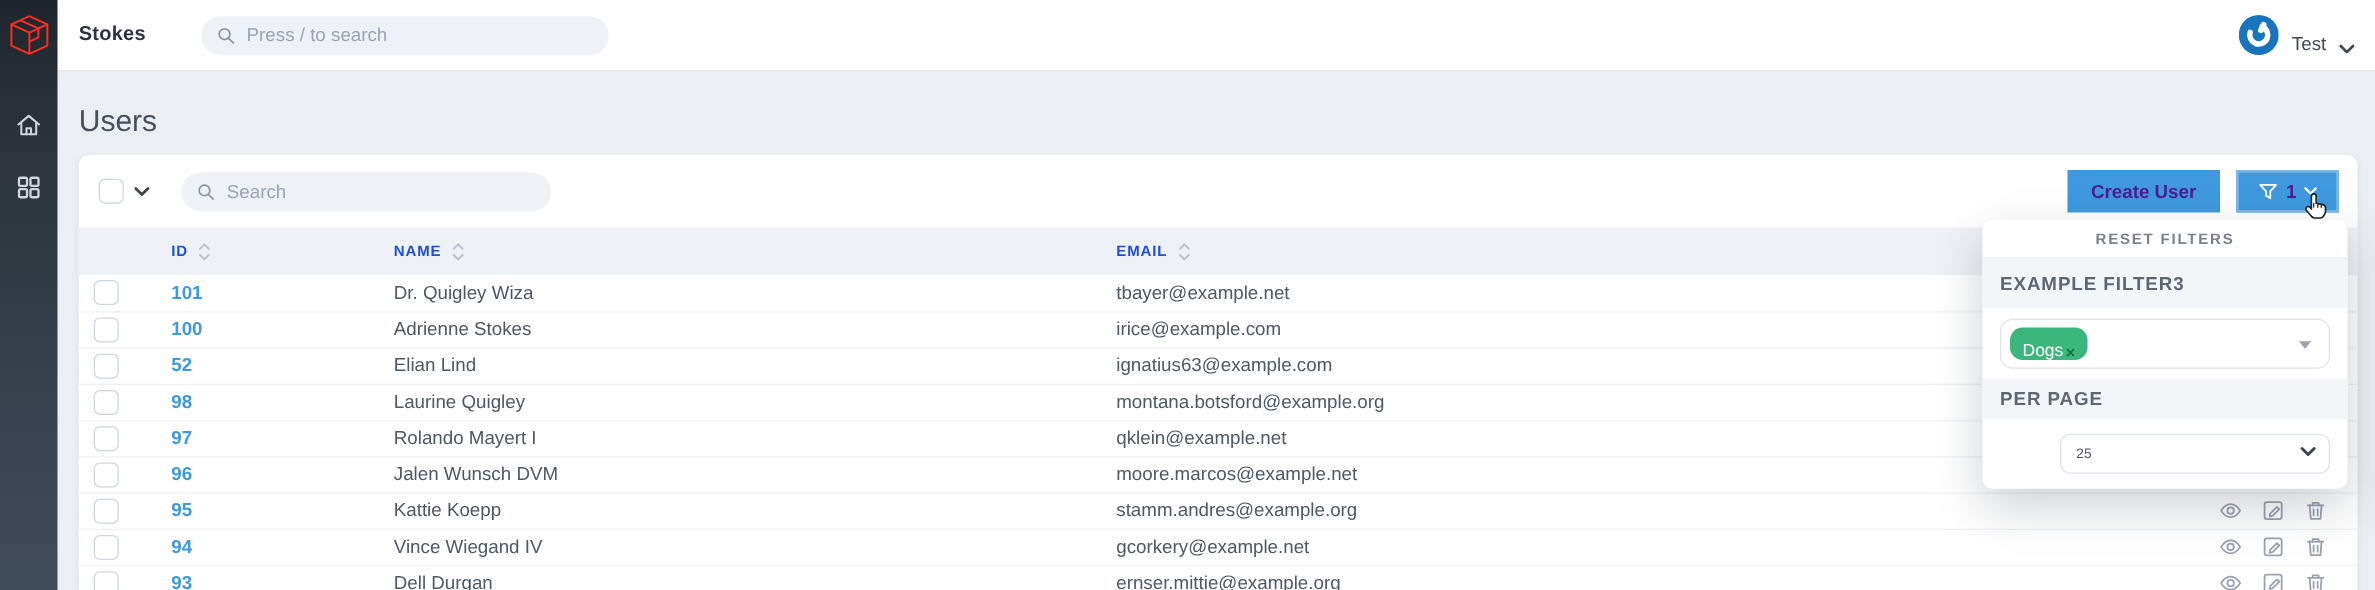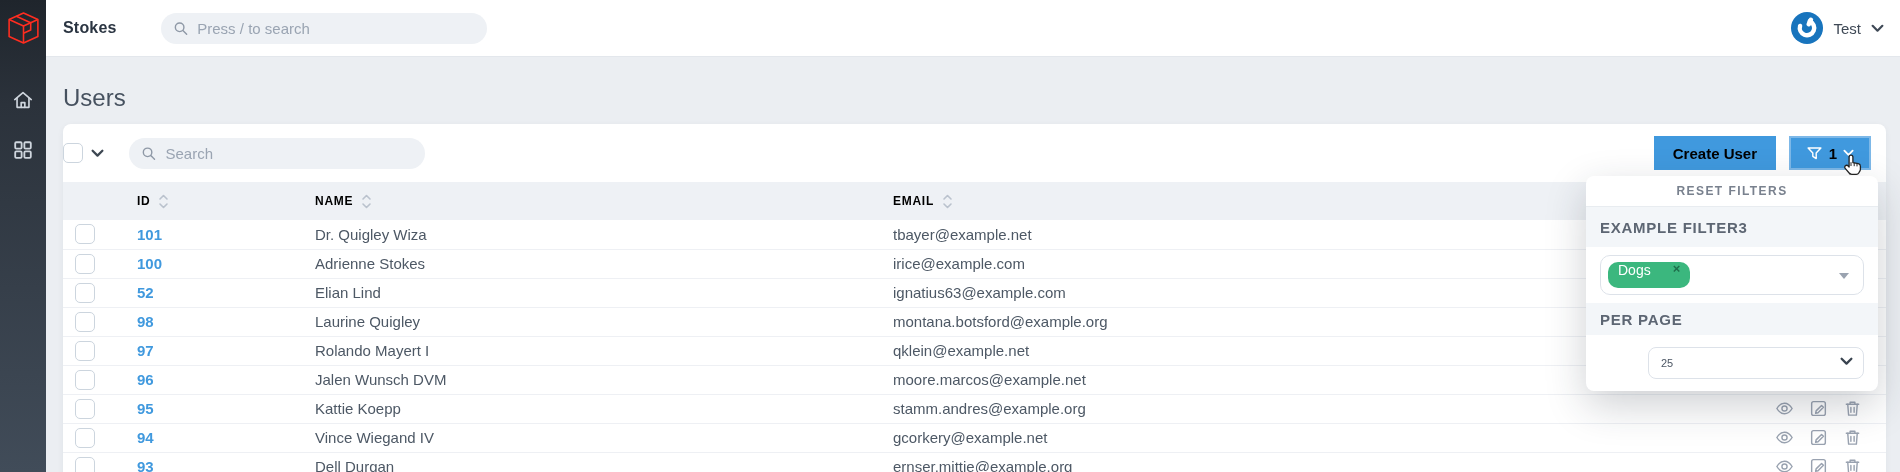--- a/index.html
+++ b/index.html
@@ -27,54 +27,54 @@
   .brand { margin-left:17px; font-size:16px; font-weight:bold; color:#2b3542; letter-spacing:.2px; }
   .nav-search {
     margin-left:44px; width:326px; height:31px; border-radius:16px; background:#eef1f5;
     display:flex; align-items:center; padding:0 12px; gap:9px;
   }
   .nav-search input, .res-search input {
     border:none; outline:none; background:transparent; font-family:inherit;
     font-size:15px; color:#4d5865; width:100%;
   }
   .nav-search input::placeholder, .res-search input::placeholder { color:#9aa4b2; }
-  .nav-right { margin-left:auto; margin-right:16px; display:flex; align-items:center; gap:10px; cursor:pointer;padding-left:14px; }
+  .nav-right { margin-left:auto; margin-right:16px; display:flex; align-items:flex-end; gap:10px; cursor:pointer;padding-left:14px; }
   .user-name { font-size:15px; color:#3f4956; }
 
   
   .page-title { position:absolute; left:63px; top:84px; font-size:24px; font-weight:400; color:#46515f; z-index:5; }
 
   
   .card {
     position:absolute; left:63px; top:124px; width:1823px; height:400px;
     background:#fff; border-radius:8px 8px 0 0; box-shadow:0 2px 6px rgba(40,50,60,.06); z-index:5;
   }
-  .toolbar { height:58px; display:flex; align-items:center; padding:0 15px 0 0; }
+  .toolbar { height:58px; display:flex; align-items:center; padding:0 15px 0 16px; }
   .checkbox {
     width:20px; height:20px; border:1px solid #ccd5de; border-radius:5px; background:#fff; cursor:pointer; flex:none;
   }
   .sa-chevron { margin-left:8px; cursor:pointer; display:flex; }
   .res-search {
     margin-left:25px; width:296px; height:31px; border-radius:16px; background:#eef1f5;
     display:flex; align-items:center; padding:0 12px; gap:9px;
   }
   .btn {
-    height:34px; border:none; border-radius:0; background:#4099de; color:#000000;
+    height:34px; border:none; border-radius:0; background:#4099de; color:#4c1d95;
     font-family:inherit; font-size:15px; font-weight:bold; cursor:pointer;
     display:flex; align-items:center; justify-content:center;
   }
   .btn-create { margin-left:auto; padding:0 19px; }
   .btn-filter { margin-left:13px; width:82px; gap:6px; border:2px solid #7db8e8; }
 
   
   table.users { width:100%; border-collapse:collapse; table-layout:fixed; }
   col.c-check{width:74px;} col.c-id{width:178px;} col.c-name{width:578px;} col.c-actions{width:150px;}
   thead th { height:38px; background:#eef1f5; text-align:left; vertical-align:middle; }
   .th-inner { display:flex; align-items:center; gap:8px; cursor:pointer; }
-  .th-label { font-size:12px; font-weight:bold; letter-spacing:.06em; color:#000000; }
+  .th-label { font-size:12px; font-weight:bold; letter-spacing:.06em; color:#1d4ed8; }
   tbody td { height:29px; border-bottom:1px solid #eef0f4; vertical-align:middle; font-size:15px; color:#4d5865; }
   td.cell-check { padding-left:12px; }
   a.id-link { color:#4099de; font-weight:bold; text-decoration:none; cursor:pointer; }
   td.cell-actions .act-wrap { display:flex; justify-content:flex-end; align-items:center; gap:15px; padding-right:24px; }
   .act { cursor:pointer; display:flex; }
 
   
   .filter-panel {
     position:absolute; left:1586px; top:176px; width:292px; background:#fff; border-radius:8px;
     box-shadow:0 14px 40px rgba(30,40,55,.22); z-index:40; overflow:hidden;
@@ -88,22 +88,22 @@
     background:#f3f6f9; display:flex; align-items:center; padding-left:14px;
     font-size:15px; font-weight:bold; letter-spacing:.05em; color:#5d6673;
   }
   .sec-head.h1 { height:40px; } .sec-head.h2 { height:32px; }
   .sec-body1 { padding:8px 14px; }
   .multiselect {
     position:relative; height:40px; border:1px solid #dde2e9; border-radius:10px;
     display:flex; align-items:center; padding:0 34px 0 7px; cursor:pointer; background:#fff;
   }
   .tag {
-    background:#3bb77e; color:#fff; height:26px; border-radius:10px; display:flex; align-items:flex-start;
-    padding:0 10px; font-size:14px; gap:22px;
+    background:#3bb77e; color:#fff; height:26px; border-radius:10px; display:flex; align-items:flex-end;
+    padding:0 10px; font-size:14px; gap:2px;
   }
   .tag-x { color:#1e6e4b; font-size:13px; font-weight:bold; cursor:pointer; line-height:1; }
   .ms-caret {
     position:absolute; right:14px; top:17px; width:0; height:0;
     border-left:5px solid transparent; border-right:5px solid transparent; border-top:6px solid #9aa3b0;
   }
   .sec-body2 { padding:12px 14px; }
   .pp-select {
     position:relative; height:32px; border:1px solid #dde2e9; border-radius:8px; background:#fff;
     display:flex; align-items:center; padding:0 12px; font-size:11px; color:#4c5664; cursor:pointer;margin-left:48px;

